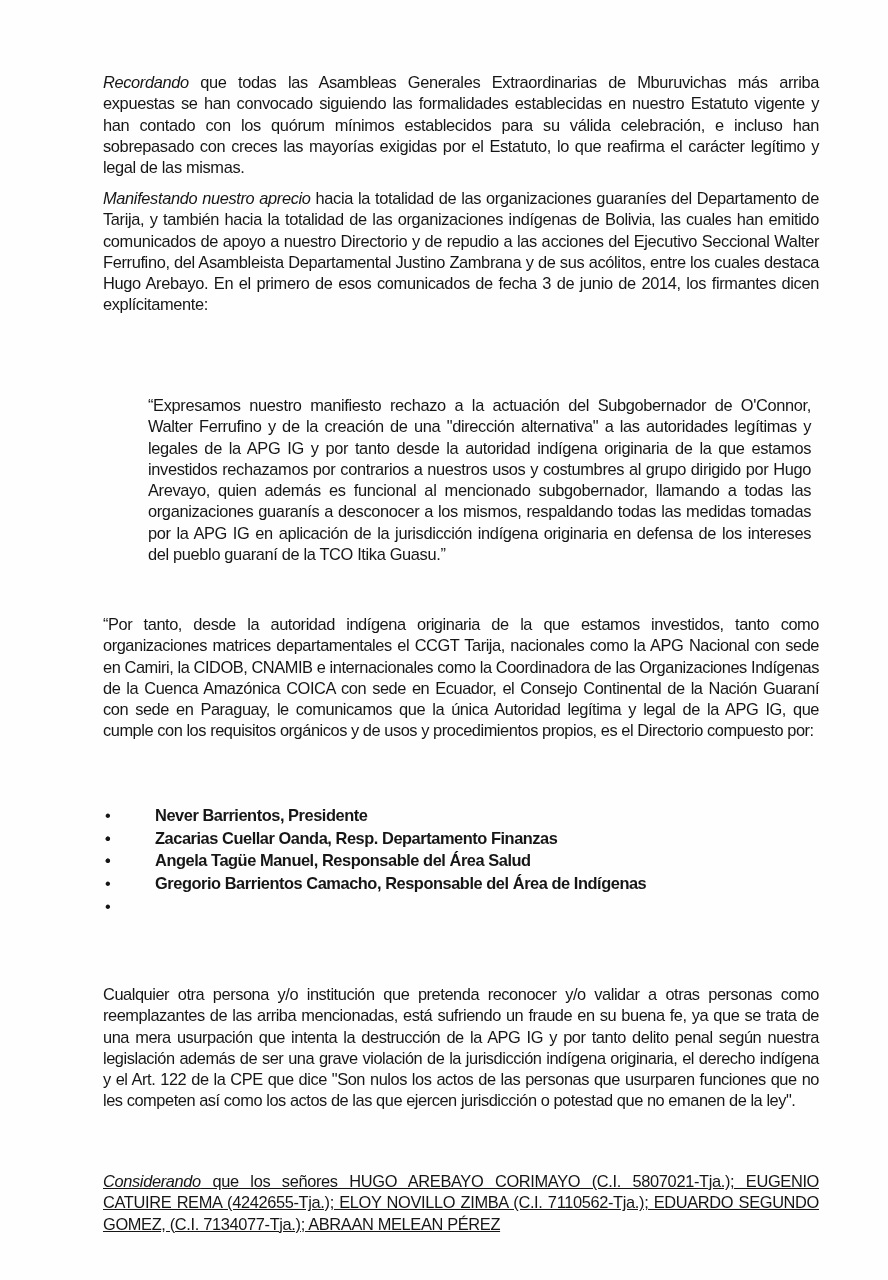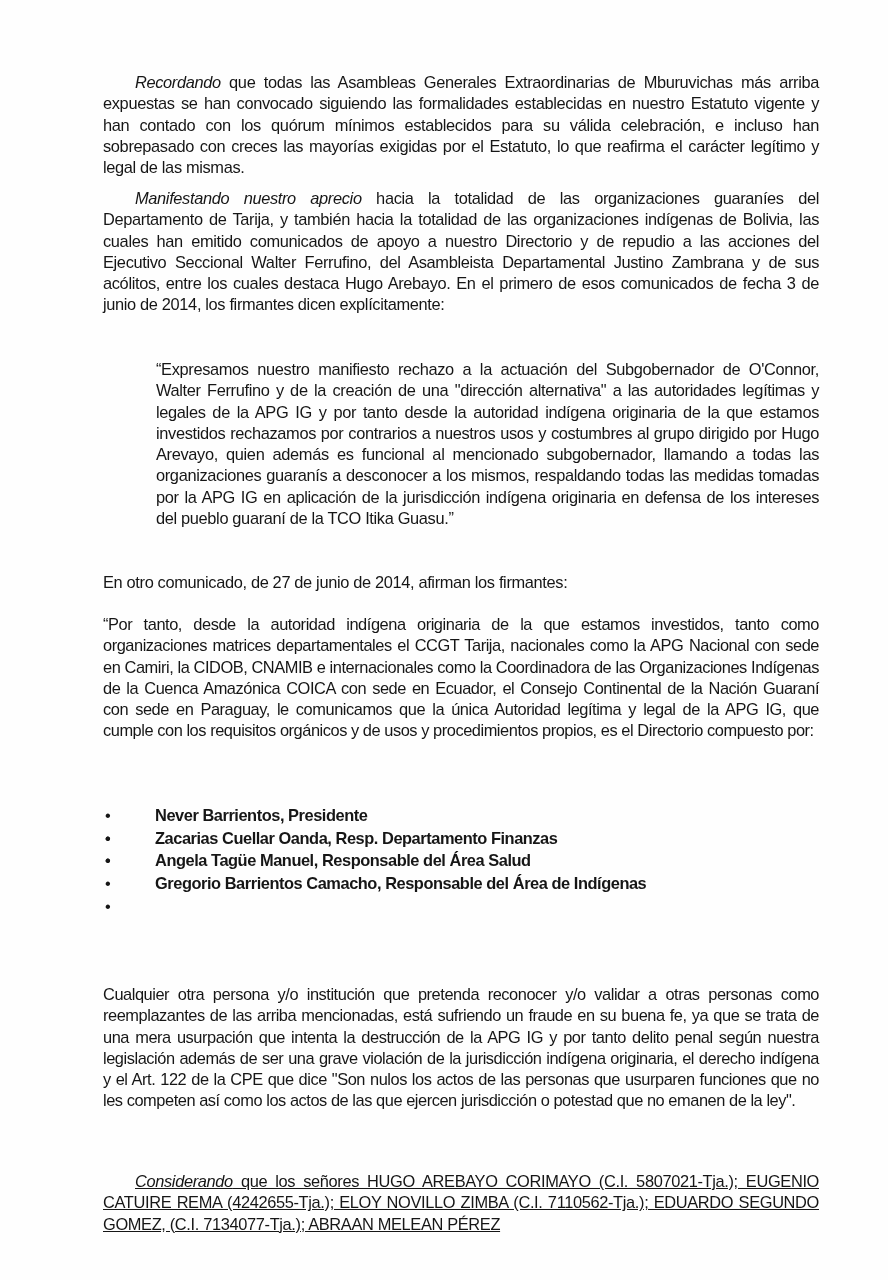--- a/index.html
+++ b/index.html
@@ -24,24 +24,25 @@
       width: 716px;
       font-size: 16.4px;
       line-height: 21.3px;
       text-align: justify;
       letter-spacing: -0.35px;
       word-spacing: 0px;
       margin: 0;
     }
     .para.bold { font-weight: normal; letter-spacing: -0.45px; }
     .quote {
-      left: 156px;
+      left: 148px;
       width: 663px;
+      margin-top: 36px;
     }
-    em { font-style: italic; margin-left: 32px; }
+    em { font-style: italic; }
     .list {
       position: absolute;
       left: 103px;
       top: 804px;
       width: 716px;
       margin: 0; padding: 0;
       list-style: none;
       font-weight: bold;
       font-size: 16.4px;
       line-height: 22.7px;
@@ -59,21 +60,20 @@
 <body>
 
 <div class="page">
 
   <p class="para" style="top:72px;"><em>Recordando</em><span> que todas las Asambleas Generales Extraordinarias de Mburuvichas más arriba expuestas se han convocado siguiendo las formalidades establecidas en nuestro Estatuto vigente y han contado con los quórum mínimos establecidos para su válida celebración, e incluso han sobrepasado con creces las mayorías exigidas por el Estatuto, lo que reafirma el carácter legítimo y legal de las mismas.</span></p>
 
   <p class="para" style="top:188px;"><em>Manifestando nuestro aprecio</em><span> hacia la totalidad de las organizaciones guaraníes del Departamento de Tarija, y también hacia la totalidad de las organizaciones indígenas de Bolivia, las cuales han emitido comunicados de apoyo a nuestro Directorio y de repudio a las acciones del Ejecutivo Seccional Walter Ferrufino, del Asambleista Departamental Justino Zambrana y de sus acólitos, entre los cuales destaca Hugo Arebayo. En el primero de esos comunicados de fecha 3 de junio de 2014, los firmantes dicen explícitamente:</span></p>
 
   <p class="para quote" style="top:359px;">“Expresamos nuestro manifiesto rechazo a la actuación del Subgobernador de O'Connor, Walter Ferrufino y de la creación de una "dirección alternativa" a las autoridades legítimas y legales de la APG IG y por tanto desde la autoridad indígena originaria de la que estamos investidos rechazamos por contrarios a nuestros usos y costumbres al grupo dirigido por Hugo Arevayo, quien además es funcional al mencionado subgobernador, llamando a todas las organizaciones guaranís a desconocer a los mismos, respaldando todas las medidas tomadas por la APG IG en aplicación de la jurisdicción indígena originaria en defensa de los intereses del pueblo guaraní de la TCO Itika Guasu.”</p>
 
-  <p class="para" style="top:572px;">En otro comunicado, de 27 de junio de 2014, afirman los firmantes:</p>
 
   <p class="para bold" style="top:614px;">“Por tanto, desde la autoridad indígena originaria de la que estamos investidos, tanto como organizaciones matrices departamentales el CCGT Tarija, nacionales como la APG Nacional con sede en Camiri, la CIDOB, CNAMIB e internacionales como la Coordinadora de las Organizaciones Indígenas de la Cuenca Amazónica COICA con sede en Ecuador, el Consejo Continental de la Nación Guaraní con sede en Paraguay, le comunicamos que la única Autoridad legítima y legal de la APG IG, que cumple con los requisitos orgánicos y de usos y procedimientos propios, es el Directorio compuesto por:</p>
 
   <ul class="list">
     <li><span class="bullet">•</span><span>Never Barrientos, Presidente</span></li>
     <li><span class="bullet">•</span></li>
     <li><span class="bullet">•</span><span>Zacarias Cuellar Oanda, Resp. Departamento Finanzas</span></li>
     <li><span class="bullet">•</span></li>
     <li><span class="bullet">•</span><span>Angela Tagüe Manuel, Responsable del Área Salud</span></li>
     <li><span class="bullet">•</span><span>Gregorio Barrientos Camacho, Responsable del Área de Indígenas</span></li>

